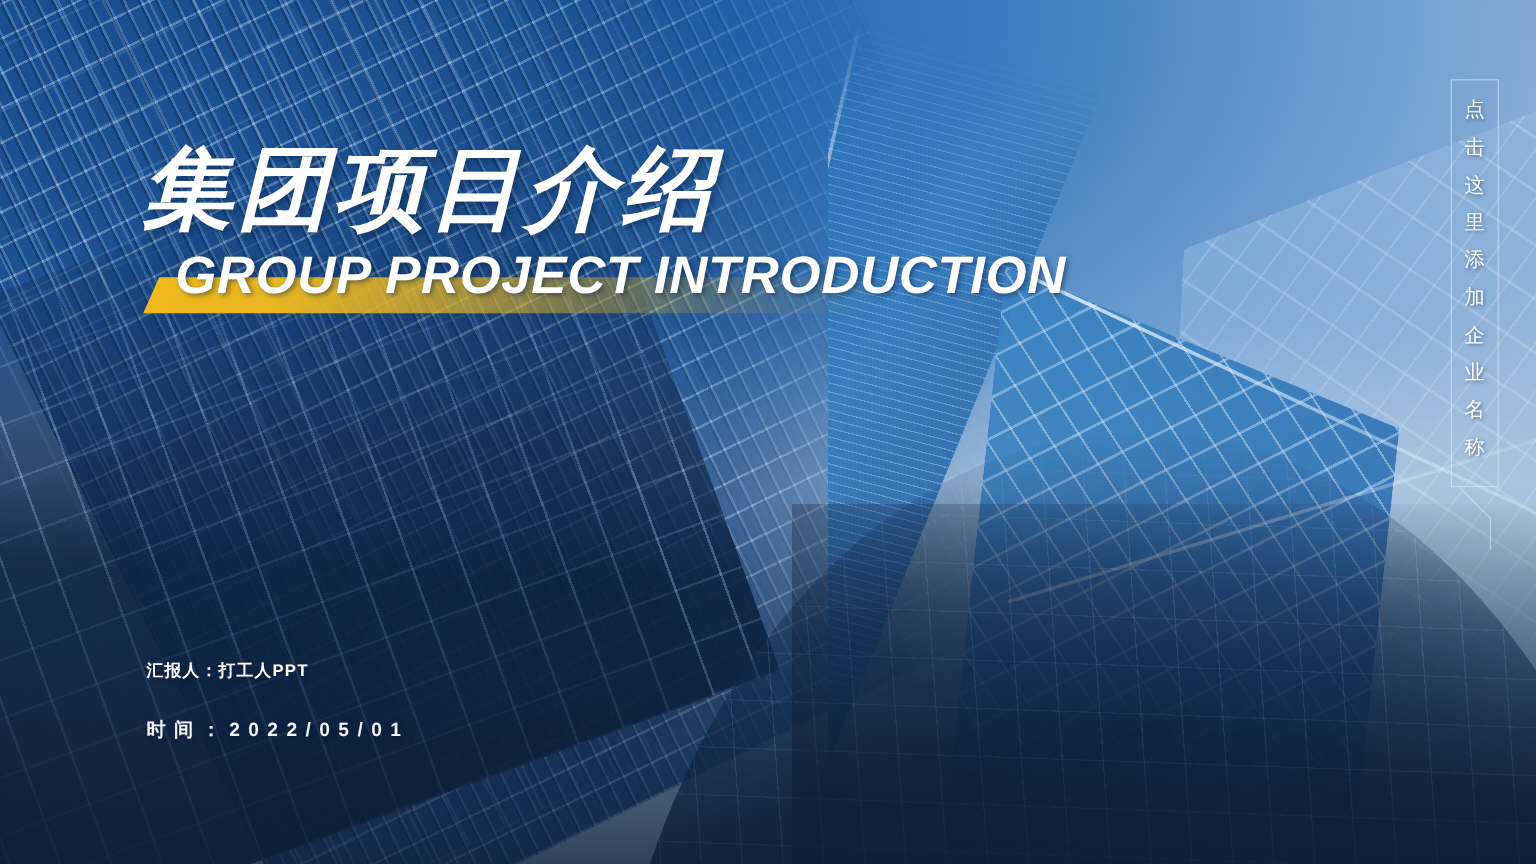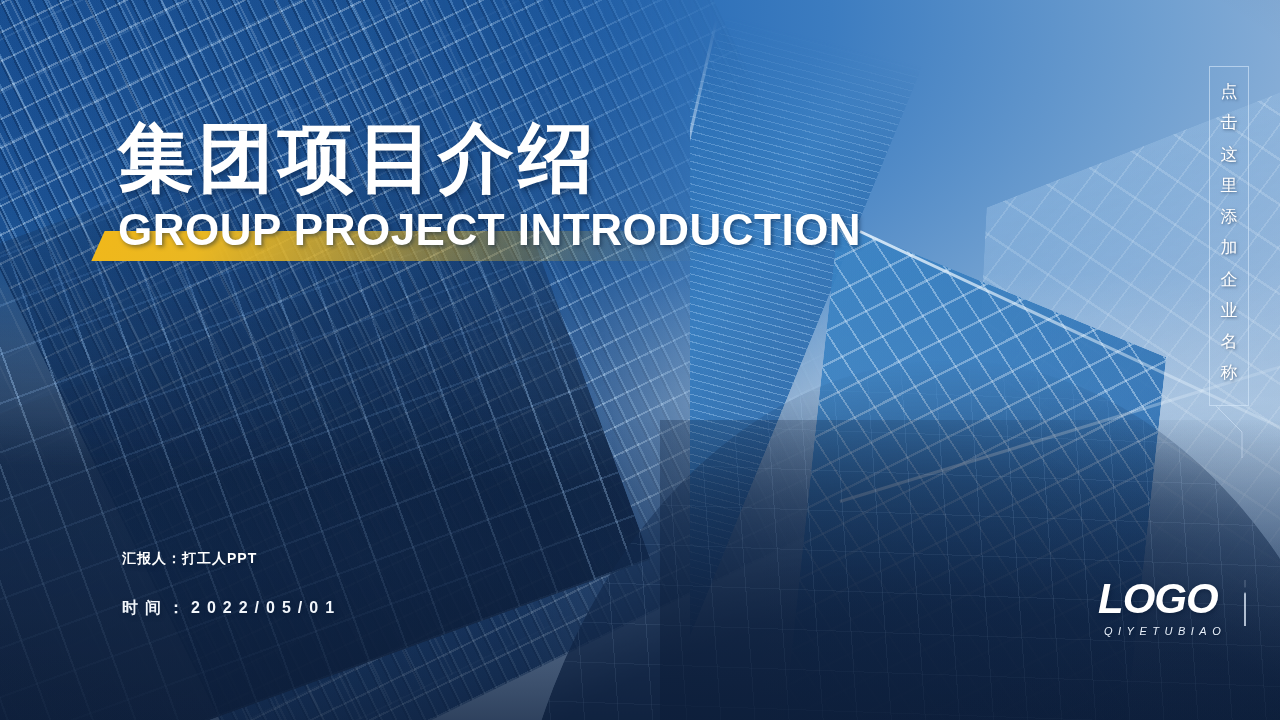--- a/index.html
+++ b/index.html
@@ -159,29 +159,29 @@
   .bottom-fade{
     position:absolute;left:0;right:0;bottom:0;height:300px;
     background:linear-gradient(180deg,rgba(16,36,68,0) 0%,rgba(16,36,68,.35) 45%,rgba(13,30,58,.78) 100%);
   }
   .vignette{
     position:absolute;inset:0;
     background:radial-gradient(120% 110% at 45% 40%,rgba(0,0,0,0) 55%,rgba(5,20,45,.28) 100%);
   }
 
   
-  .title-block{position:absolute;left:118px;top:118px;width:700px;}
+  .title-block{position:absolute;left:118px;top:118px;width:700px;font-style:italic;}
 
   .title-cn{
     font-size:76px;font-weight:bold;color:#ffffff;
     letter-spacing:4px;line-height:1.06;margin:0;
     text-shadow:3px 3px 5px rgba(8,30,62,.45);
     white-space:nowrap;
   }
-  .title-en-row{position:relative;margin-top:6px;height:56px;}
+  .title-en-row{position:relative;margin-top:6px;height:56px;margin-left:28px;}
   .accent-bar{
     position:absolute;left:-20px;top:26px;
     width:730px;height:30px;
     transform:skewX(-24deg);
     background:linear-gradient(90deg,#f0b81b 0%,#e9b722 14%,rgba(233,183,34,.72) 34%,rgba(233,183,34,.38) 52%,rgba(233,183,34,.12) 70%,rgba(233,183,34,0) 84%);
   }
   .title-en{
     position:absolute;left:0;top:0;
     font-size:44px;font-weight:600;color:#ffffff;
     letter-spacing:.5px;white-space:nowrap;margin:0;
@@ -286,19 +286,14 @@
       <span>加</span>
       <span>企</span>
       <span>业</span>
       <span>名</span>
       <span>称</span>
     </div>
   <svg class="vbox-tail" viewBox="0 0 52 52">
     <path d="M0 0 L26 26 L26 52" fill="none" stroke="rgba(215,232,250,.55)" stroke-width="1"></path>
   </svg>
 
-  <div class="logo-wrap">
-    <div class="logo-main">LOGO</div>
-    <div class="logo-sub">QIYETUBIAO</div>
-    <div class="logo-rule"></div>
-  </div>
 
 </div>
 
 </body></html>

